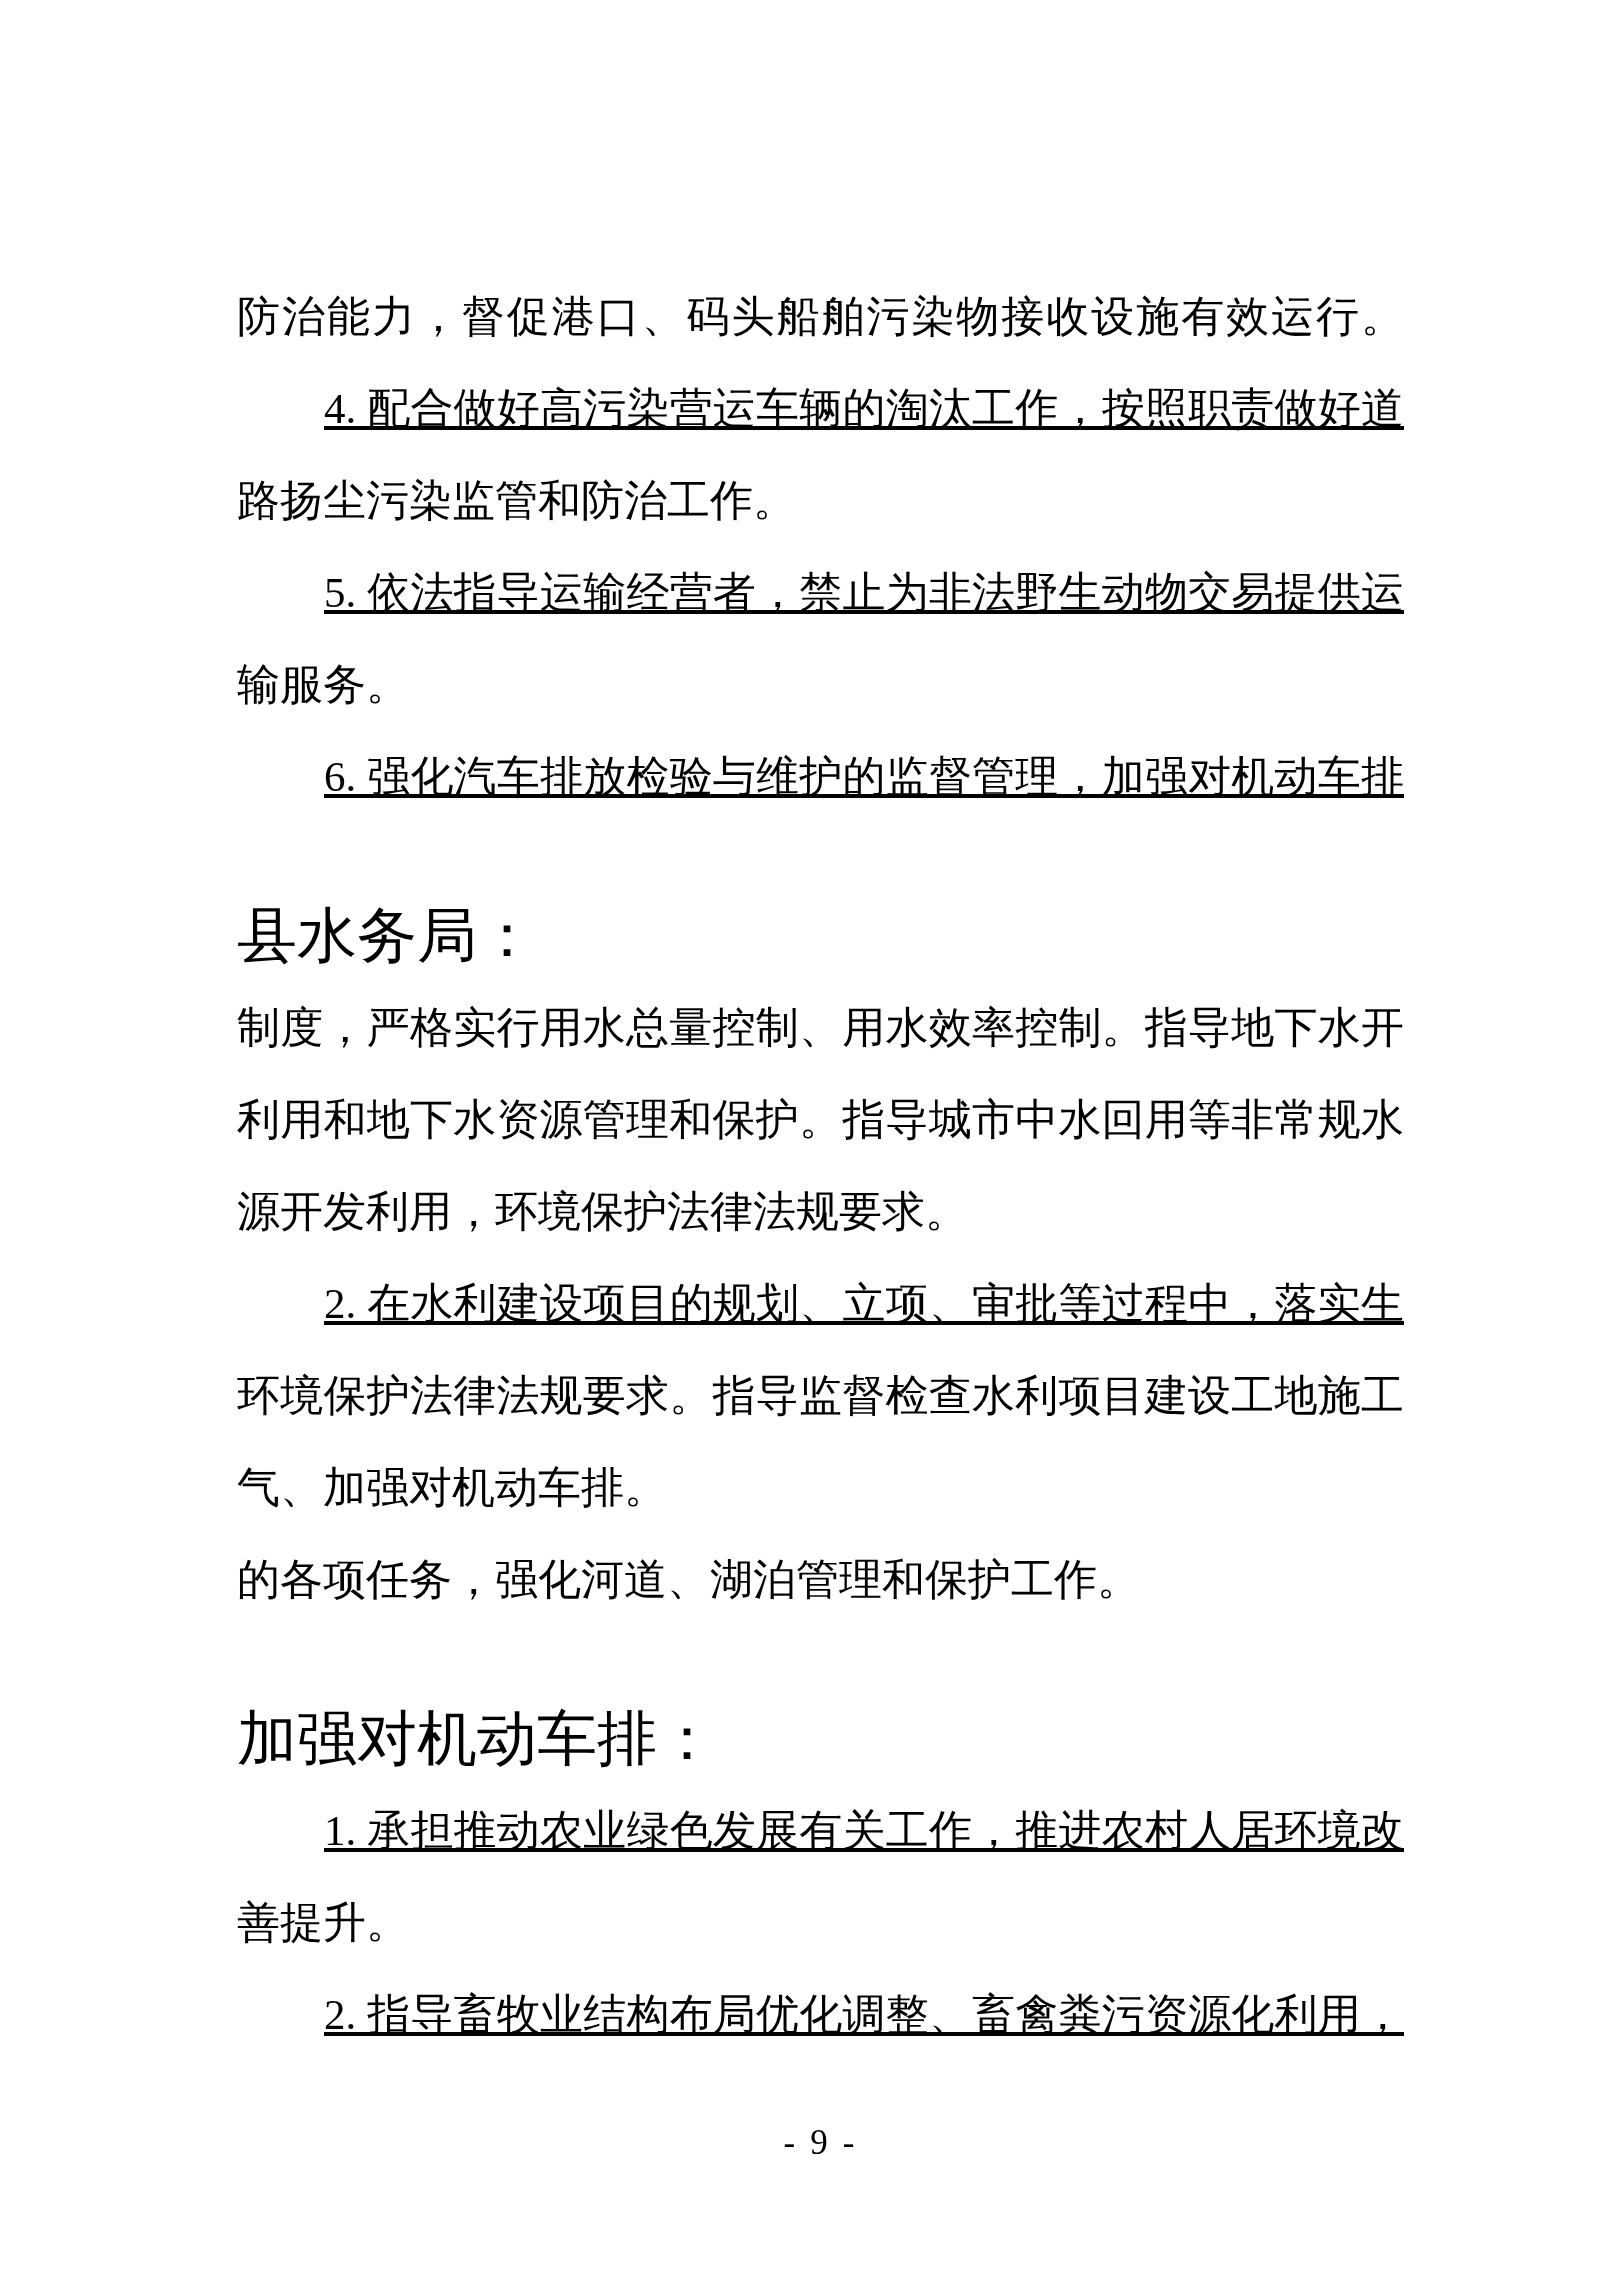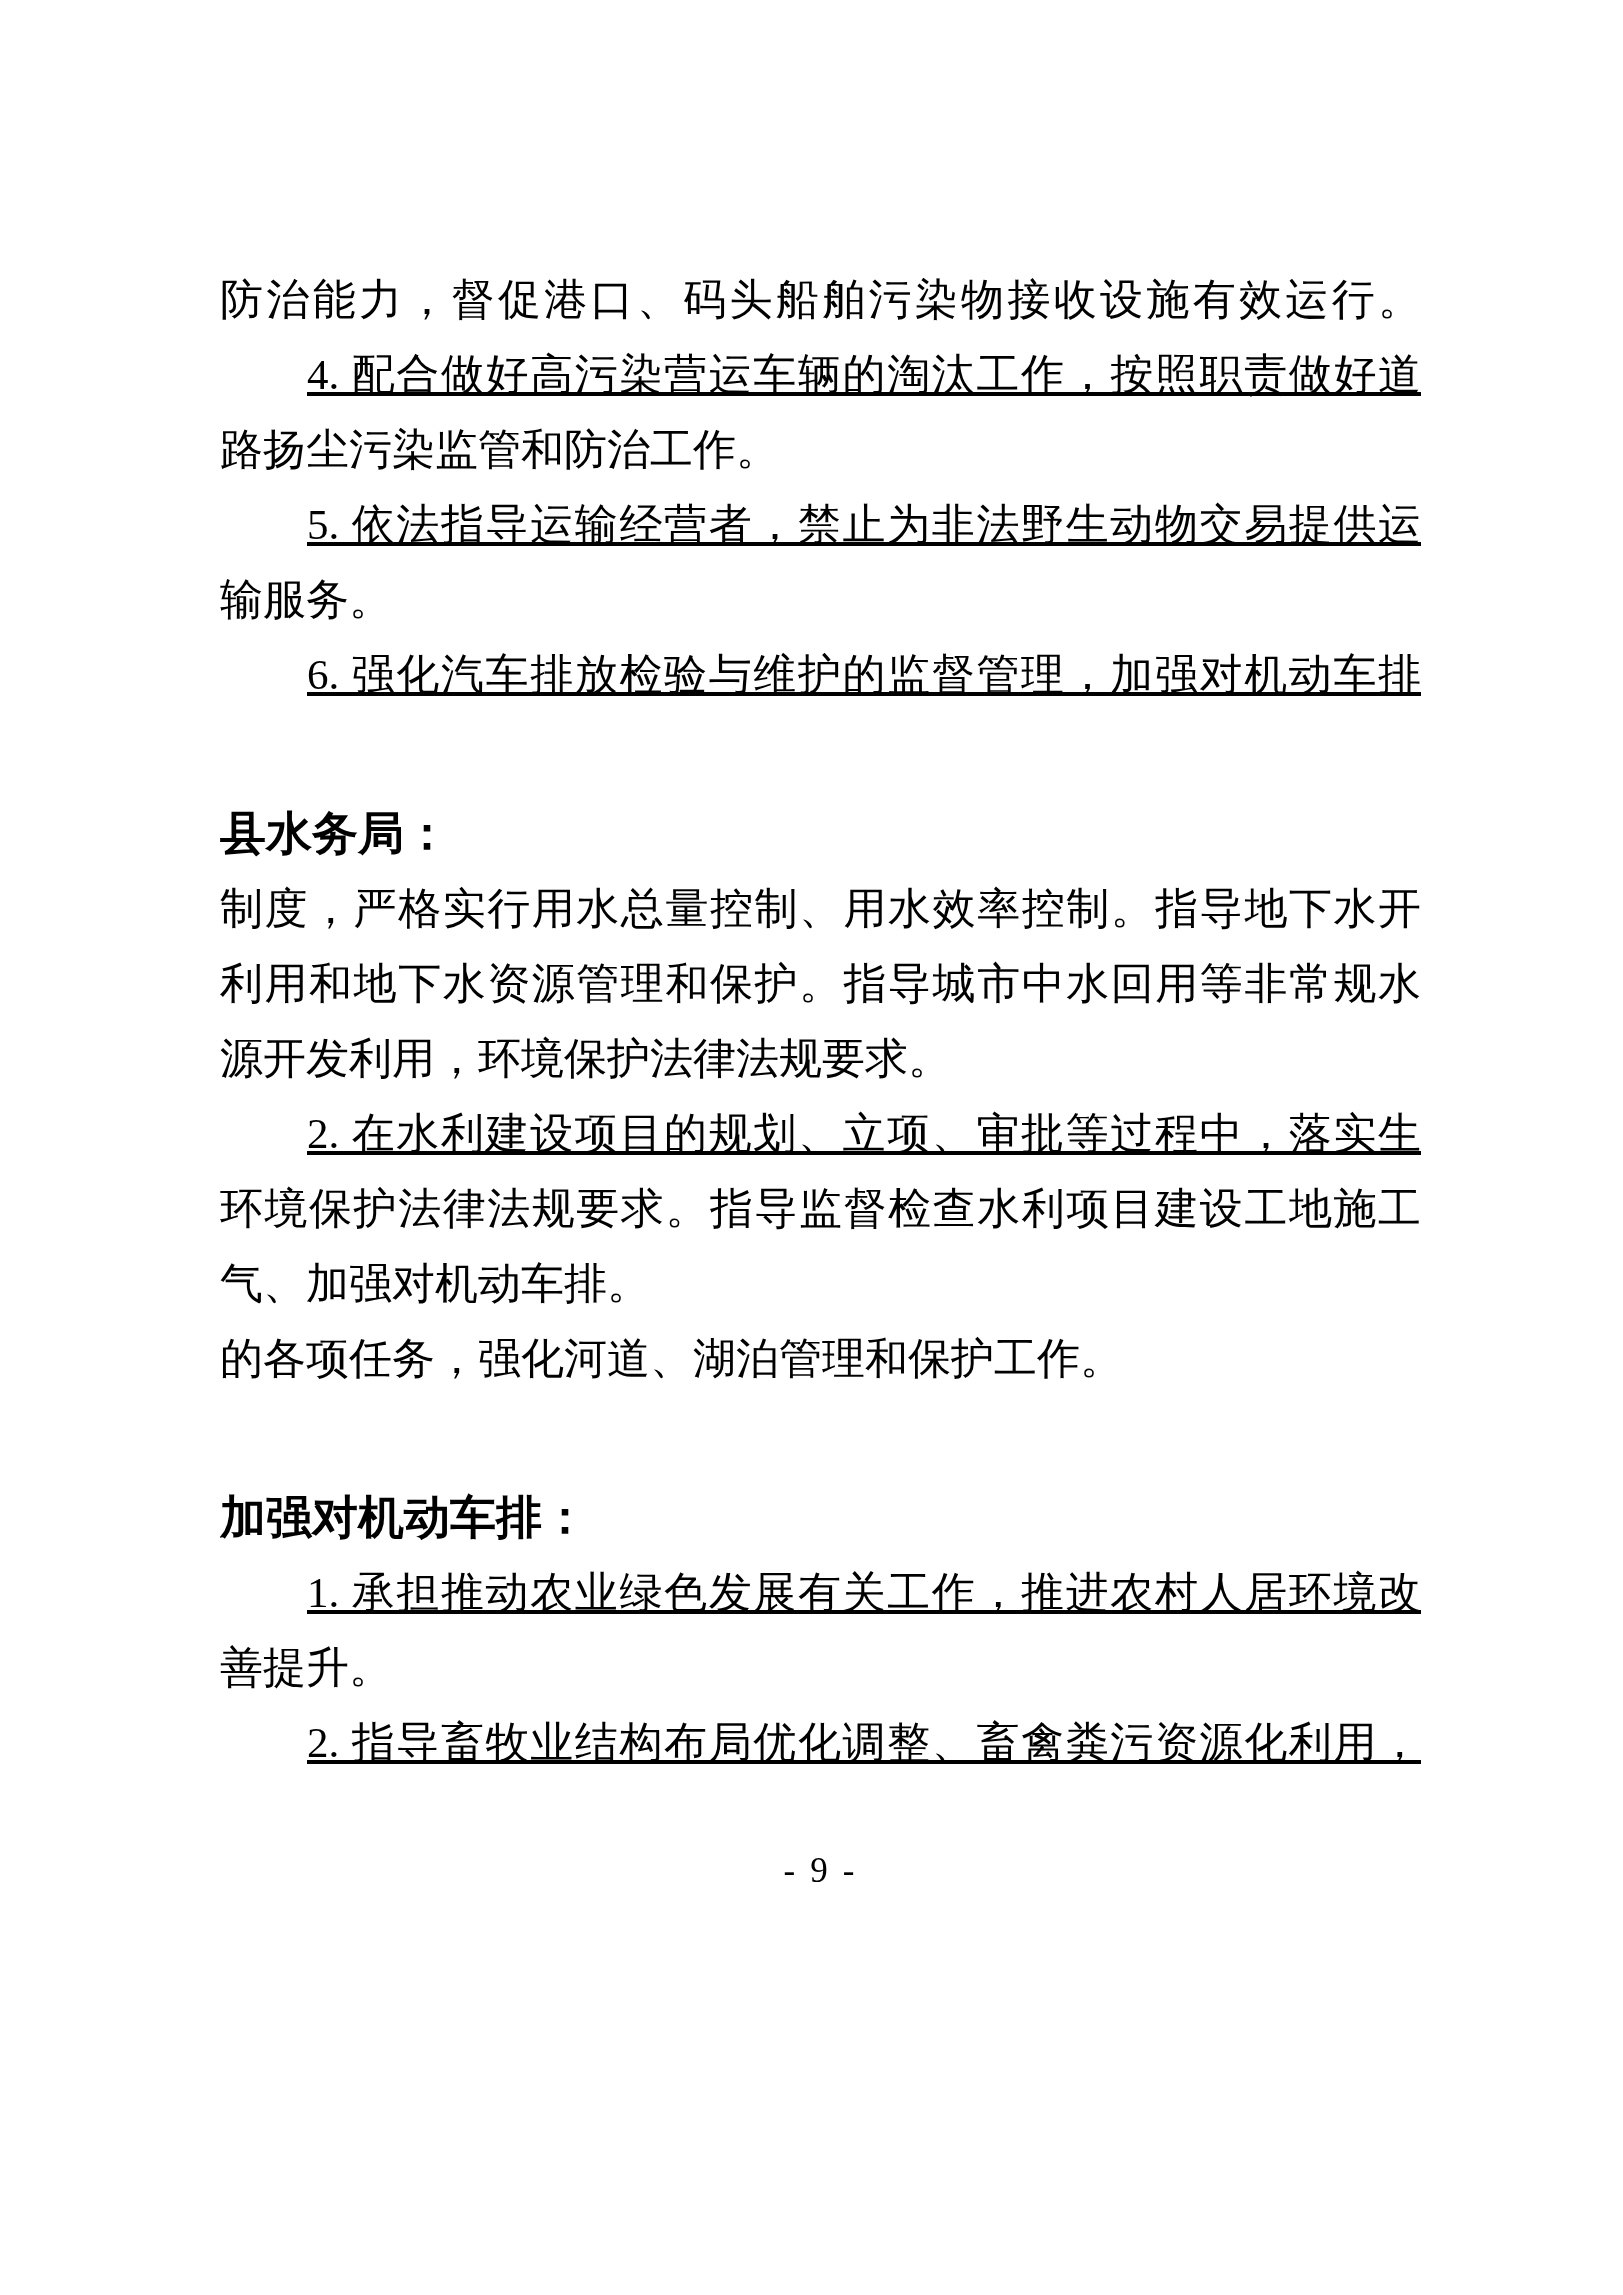--- a/index.html
+++ b/index.html
@@ -13,42 +13,42 @@
       height: 2295px;
       background: #ffffff;
       color: #000000;
       overflow: hidden;
     }
     .content {
       box-sizing: border-box;
       padding: 262px 202px 0 220px;
     }
     .line {
-      margin: 0;
+      margin: 17px;
       height: 75px;
       line-height: 75px;
       font-family: "Liberation Serif", "DejaVu Serif", serif;
       font-size: 43px;
       color: #000000;
       overflow: hidden;
       text-align: left;
     }
     .line.full {
       text-align: justify;
       text-align-last: justify;
       text-justify: inter-character;
     }
     .line.indent {
       text-indent: 87px;
       text-decoration: underline;
     }
     .line.heading {
       font-family: "Liberation Sans", "DejaVu Sans", sans-serif;
-      font-weight: 700;
-      font-size: 46px;
+      font-weight: 400;
+      font-size: 60px;
       margin-top: 84px;
       text-align: right;
       text-align-last: left;
     }
     .page-footer {
       margin-top: 53px;
       height: 75px;
       line-height: 75px;
       text-align: center;
     }

